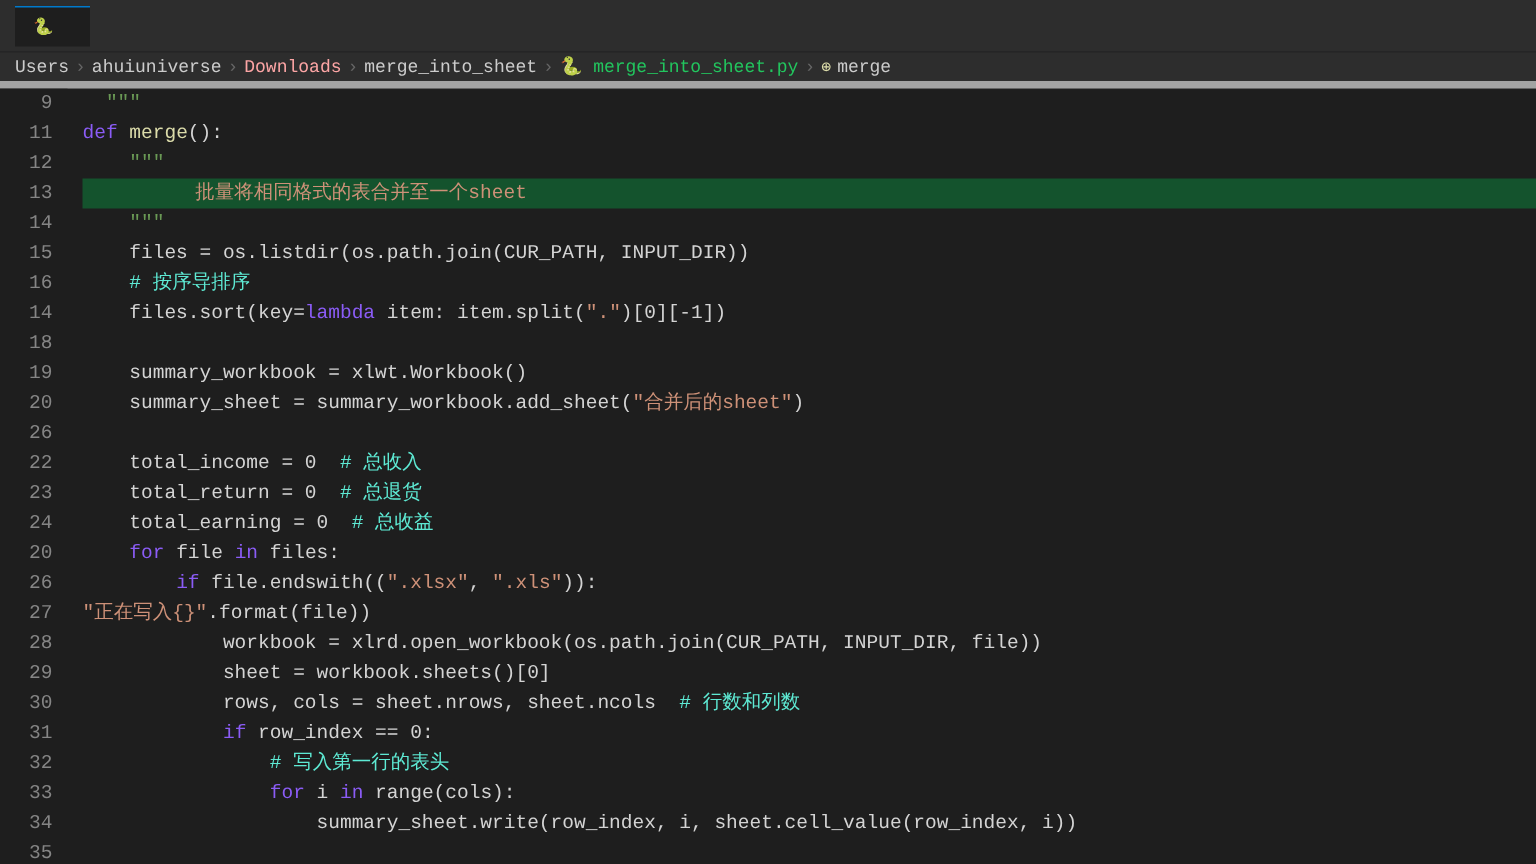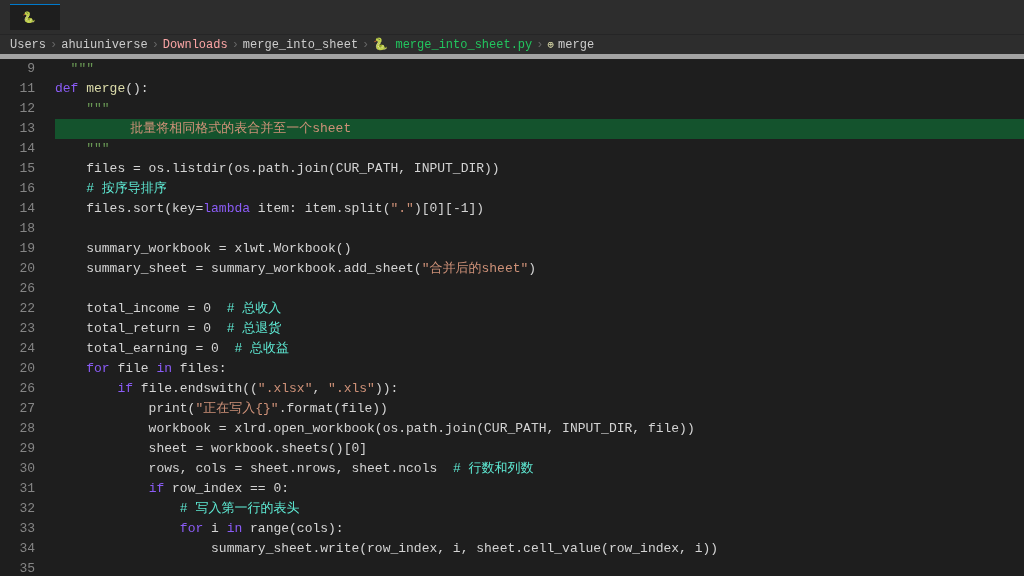--- a/index.html
+++ b/index.html
@@ -170,21 +170,21 @@
       <div class="code-line"><span>    files.sort(key=</span><span class="kw">lambda</span><span> item: item.split(</span><span class="str">"."</span><span>)[0][-1])</span></div>
       <div class="code-line"><span></span></div>
       <div class="code-line"><span>    summary_workbook = xlwt.Workbook()</span></div>
       <div class="code-line"><span>    summary_sheet = summary_workbook.add_sheet(</span><span class="str">"合并后的sheet"</span><span>)</span></div>
       <div class="code-line"><span></span></div>
       <div class="code-line"><span>    total_income = 0  </span><span class="cm"># 总收入</span></div>
       <div class="code-line"><span>    total_return = 0  </span><span class="cm"># 总退货</span></div>
       <div class="code-line"><span>    total_earning = 0  </span><span class="cm"># 总收益</span></div>
       <div class="code-line"><span>    </span><span class="kw">for</span><span> file </span><span class="kw">in</span><span> files:</span></div>
       <div class="code-line"><span>        </span><span class="kw">if</span><span> file.endswith((</span><span class="str">".xlsx"</span><span>, </span><span class="str">".xls"</span><span>)):</span></div>
-      <div class="code-line"><span>            print(</span><span class="str">"正在写入{}"</span><span>.format(file))</span></div>
+      <div class="code-line"><span class="str">"正在写入{}"</span><span>.format(file))</span></div>
       <div class="code-line"><span>            workbook = xlrd.open_workbook(os.path.join(CUR_PATH, INPUT_DIR, file))</span></div>
       <div class="code-line"><span>            sheet = workbook.sheets()[0]</span></div>
       <div class="code-line"><span>            rows, cols = sheet.nrows, sheet.ncols  </span><span class="cm"># 行数和列数</span></div>
       <div class="code-line"><span>            </span><span class="kw">if</span><span> row_index == 0:</span></div>
       <div class="code-line"><span>                </span><span class="cm"># 写入第一行的表头</span></div>
       <div class="code-line"><span>                </span><span class="kw">for</span><span> i </span><span class="kw">in</span><span> range(cols):</span></div>
       <div class="code-line"><span>                    summary_sheet.write(row_index, i, sheet.cell_value(row_index, i))</span></div>
     </div>
 </div>
 

